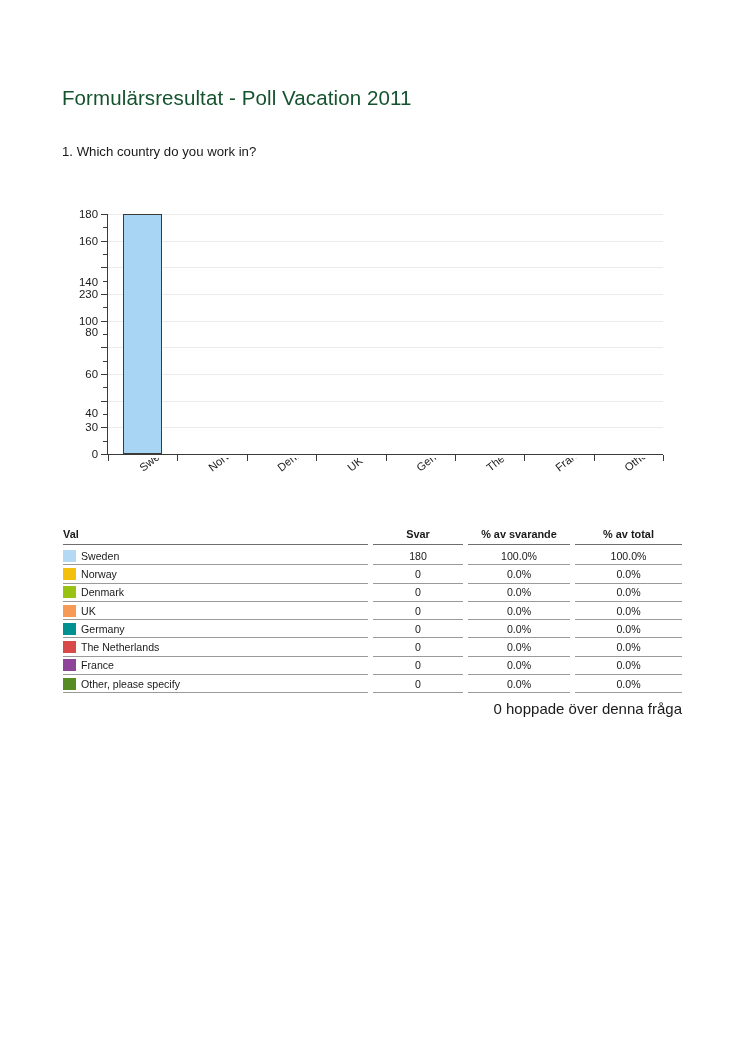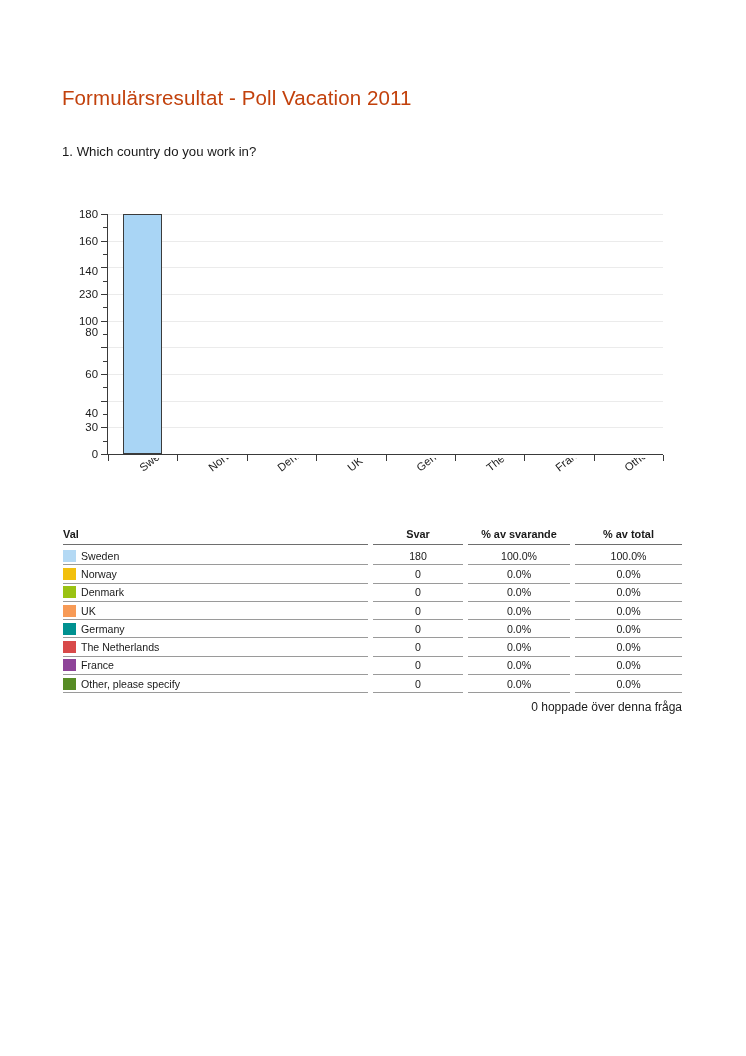--- a/index.html
+++ b/index.html
@@ -17,21 +17,21 @@
   }
 
   
   #page-title {
     position: absolute;
     left: 62px;
     top: 72px;
     font-size: 20.5px;
     font-weight: 400;
     letter-spacing: 0.1px;
-    color: #c2410c;
+    color: #14532d;
     white-space: nowrap;
   }
   #question-text {
     position: absolute;
     left: 62px;
     top: 144px;
     font-size: 13.2px;
     font-weight: 400;
     color: #191919;
     white-space: nowrap;
@@ -191,21 +191,21 @@
     flex: 0 0 auto;
   }
   .opt-label { white-space: nowrap; }
 
   #skipped-note {
     position: absolute;
     left: 63px;
     top: 700px;
     width: 619px;
     text-align: right;
-    font-size: 12px;
+    font-size: 15px;
     color: #1a1a1a;
   }
 </style>
 </head>
 <body>
 
 <h1 id="page-title">Formulärsresultat - Poll Vacation 2011</h1>
 
 <div id="question-text">1. Which country do you work in?</div>
 
@@ -231,21 +231,21 @@
         <div class="ylabel" style="top: 213px;">40</div>
         <div class="ytick-major" style="top: 174px;"></div>
         <div class="ylabel" style="top: 174px;">60</div>
         <div class="ytick-major" style="top: 147.333px;"></div>
         <div class="ylabel" style="top: 132px;">80</div>
         <div class="ytick-major" style="top: 120.667px;"></div>
         <div class="ylabel" style="top: 120.667px;">100</div>
         <div class="ytick-major" style="top: 94px;"></div>
         <div class="ylabel" style="top: 94px;">230</div>
         <div class="ytick-major" style="top: 67.3333px;"></div>
-        <div class="ylabel" style="top: 71px;">140</div>
+        <div class="ylabel" style="top: 82px;">140</div>
         <div class="ytick-major" style="top: 40.6667px;"></div>
         <div class="ylabel" style="top: 40.6667px;">160</div>
         <div class="ytick-major" style="top: 14px;"></div>
         <div class="ylabel" style="top: 14px;">180</div>
         <div class="ytick-minor" style="top: 240.667px;"></div>
         <div class="ytick-minor" style="top: 214px;"></div>
         <div class="ytick-minor" style="top: 187.333px;"></div>
         <div class="ytick-minor" style="top: 160.667px;"></div>
         <div class="ytick-minor" style="top: 134px;"></div>
         <div class="ytick-minor" style="top: 107.333px;"></div>

